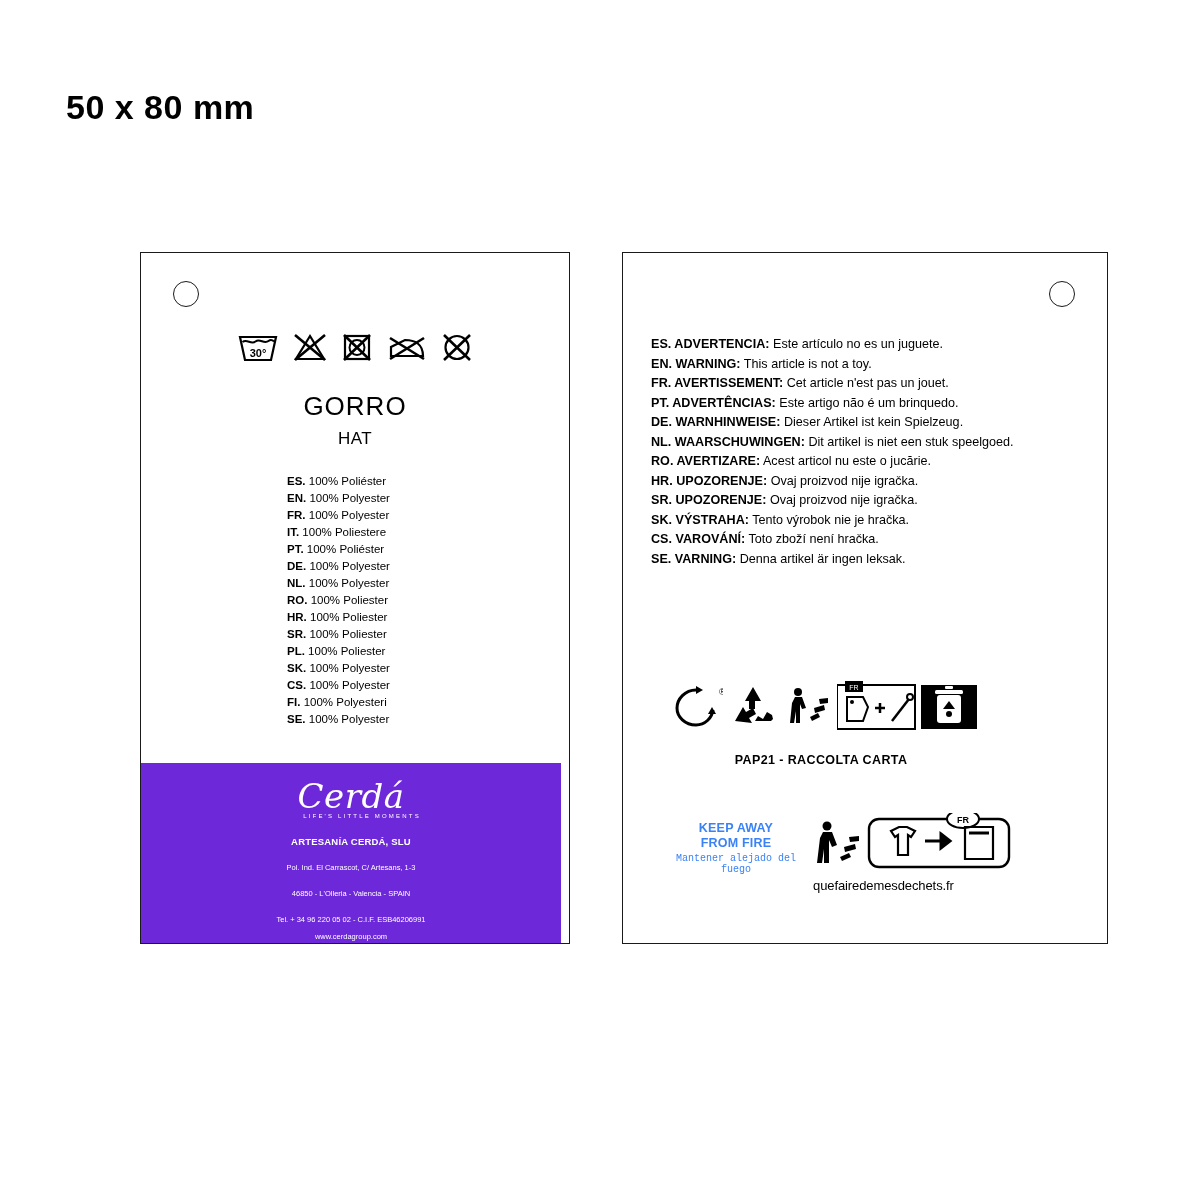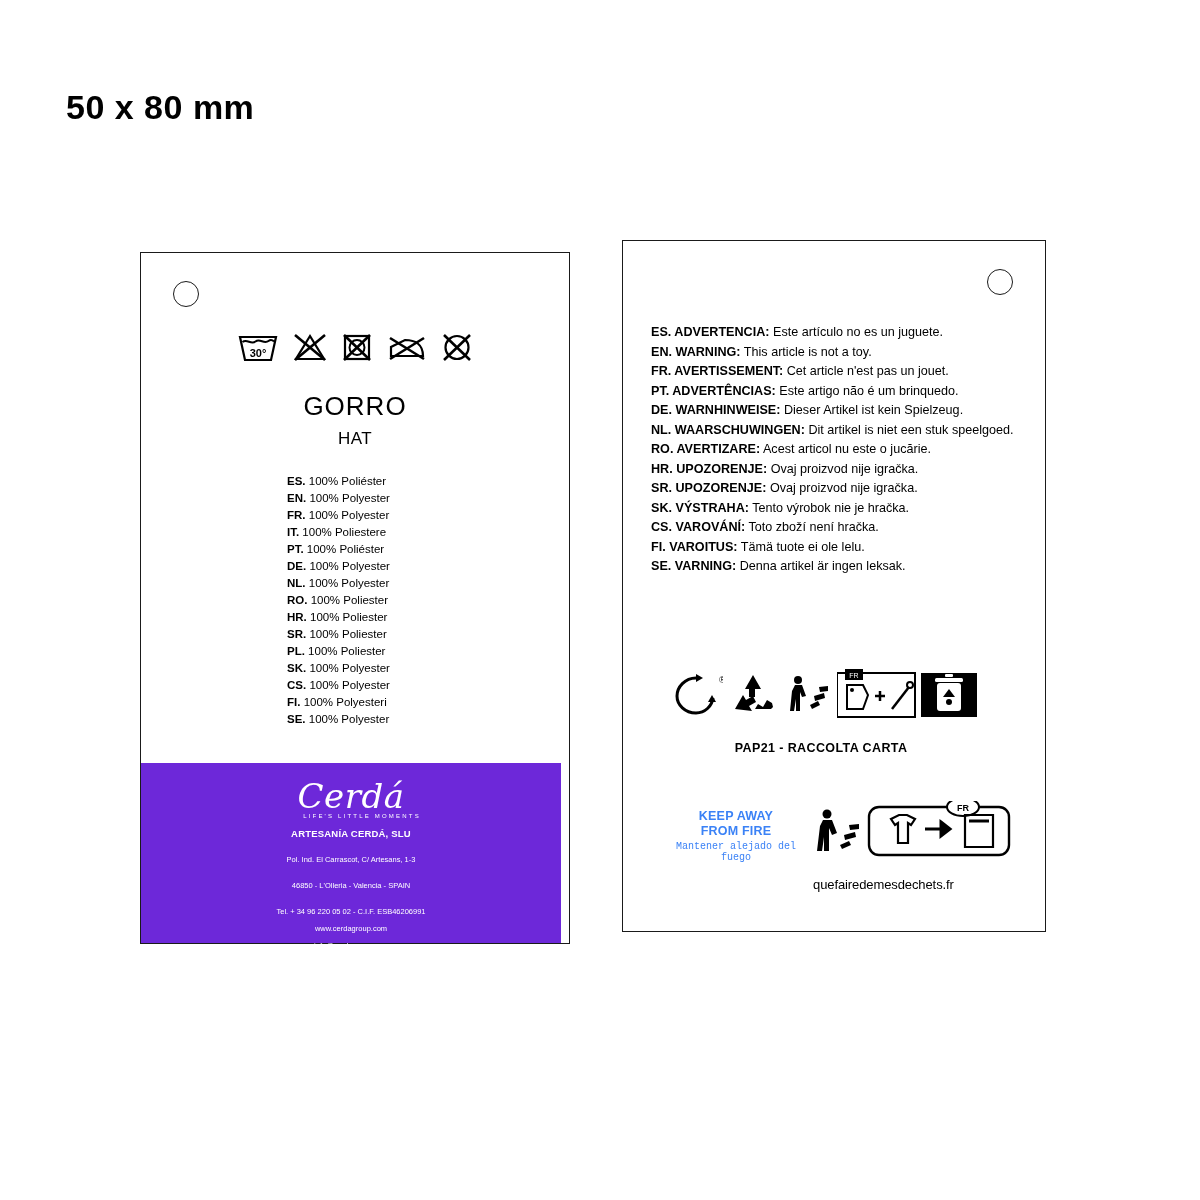--- a/index.html
+++ b/index.html
@@ -32,22 +32,22 @@
     box-sizing: border-box;
   }
   #tag-front {
     left: 140px;
     top: 252px;
     width: 430px;
     height: 692px;
   }
   #tag-back {
     left: 622px;
-    top: 240px;
-    width: 424px;
+    top: 252px;
+    width: 486px;
     height: 692px;
   }
   .punch-hole {
     position: absolute;
     width: 26px;
     height: 26px;
     border: 1.8px solid #1a1a1a;
     border-radius: 50%;
     box-sizing: border-box;
   }
@@ -121,21 +121,21 @@
   }
   .brand-tagline {
     font-size: 6px;
     letter-spacing: 2.2px;
     margin-top: -2px;
     margin-left: 22px;
   }
   .brand-legal {
     font-size: 9.5px;
     font-weight: bold;
-    margin-top: 9px;
+    margin-top: 17px;
     letter-spacing: 0.2px;
   }
   .brand-addr {
     font-size: 7.5px;
     line-height: 11px;
     margin-top: 15px;
   }
   .brand-web {
     font-size: 7.5px;
     line-height: 11px;
@@ -195,21 +195,21 @@
     margin-top: 2px;
     font-family: Liberation Mono, monospace;
   }
   .triman-block {
     position: absolute;
     left: 190px;
     top: 560px;
   }
   .triman-url {
     font-size: 13px;
-    margin-top: 14px;
+    margin-top: 3px;
     letter-spacing: -0.1px;
   }
 </style>
 </head>
 <body>
 
 <div class="page-title">50 x 80 mm</div>
 
 <div class="tag" id="tag-front">
 
@@ -380,24 +380,20 @@
     </div>
     <div class="warn-line">
       <span class="lang">SK. VÝSTRAHA:</span>
       <span>Tento výrobok nie je hračka.</span>
     </div>
     <div class="warn-line">
       <span class="lang">CS. VAROVÁNÍ:</span>
       <span>Toto zboží není hračka.</span>
     </div>
     <div class="warn-line">
-      <span class="lang">FI. VAROITUS:</span>
-      <span>Tämä tuote ei ole lelu.</span>
-    </div>
-    <div class="warn-line">
       <span class="lang">SE. VARNING:</span>
       <span>Denna artikel är ingen leksak.</span>
     </div>
   </div>
 
   <div class="recycle-strip">
 
     <span>
       <svg width="52" height="48" viewBox="0 0 52 48">
         <g fill="none" stroke="#000" stroke-width="3">

